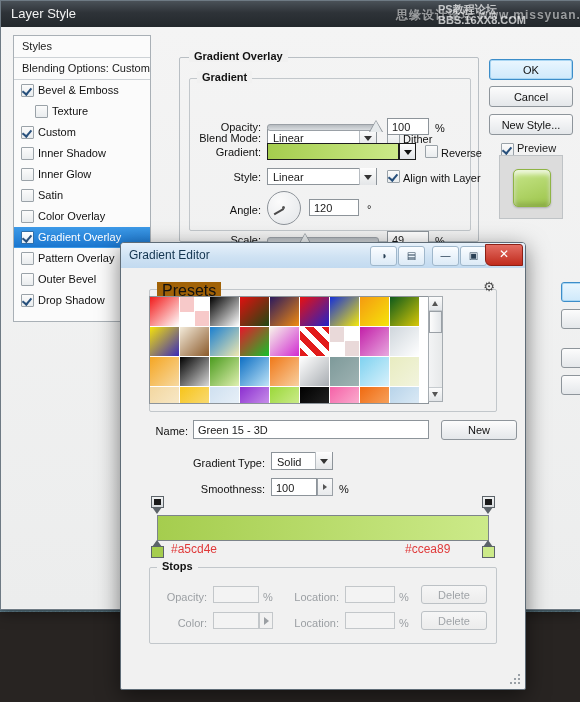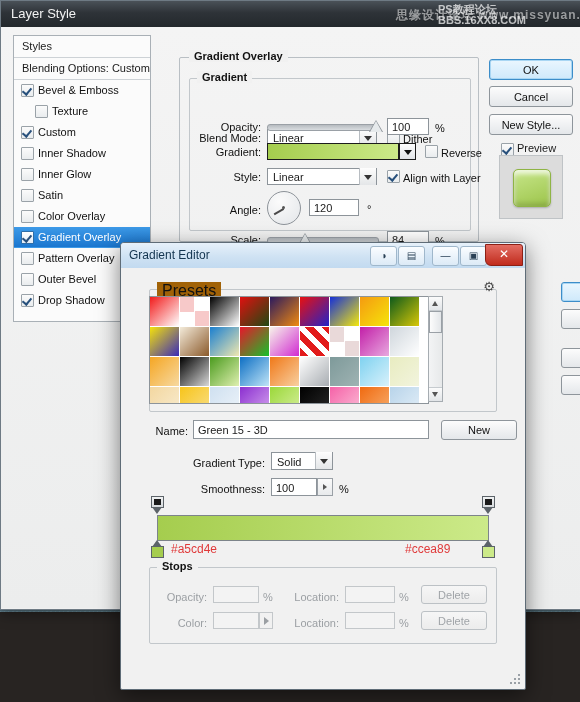--- a/index.html
+++ b/index.html
@@ -340,21 +340,21 @@
             <div id="dial-dot"></div>
           </div>
           <div class="inputbox" style="left:120px;top:8px;width:50px;">120</div>
           <div class="lbl" style="left:178px;top:9px;text-align:left;">°</div>
         </div>
 
         <div class="row" style="top:160px;">
           <div class="lbl" style="left:0;width:72px;">Scale:</div>
           <div class="slider" style="left:78px;top:6px;width:110px;"></div>
           <div class="tri-knob" style="left:110px;top:3px;"></div>
-          <div class="inputbox" style="left:198px;top:0;width:42px;">84</div>
+          <div class="inputbox" style="left:198px;top:0;width:42px;">49</div>
           <div class="lbl" style="left:246px;top:1px;text-align:left;">%</div>
         </div>
       </div>
     </div>
 
     <div id="defaults-row">
       <div class="btn" style="position:absolute;left:0;top:0;width:92px;height:20px;line-height:19px;">Make Default</div>
       <div class="btn" style="position:absolute;left:104px;top:0;width:100px;height:20px;line-height:19px;">Reset to Default</div>
     </div>
 

